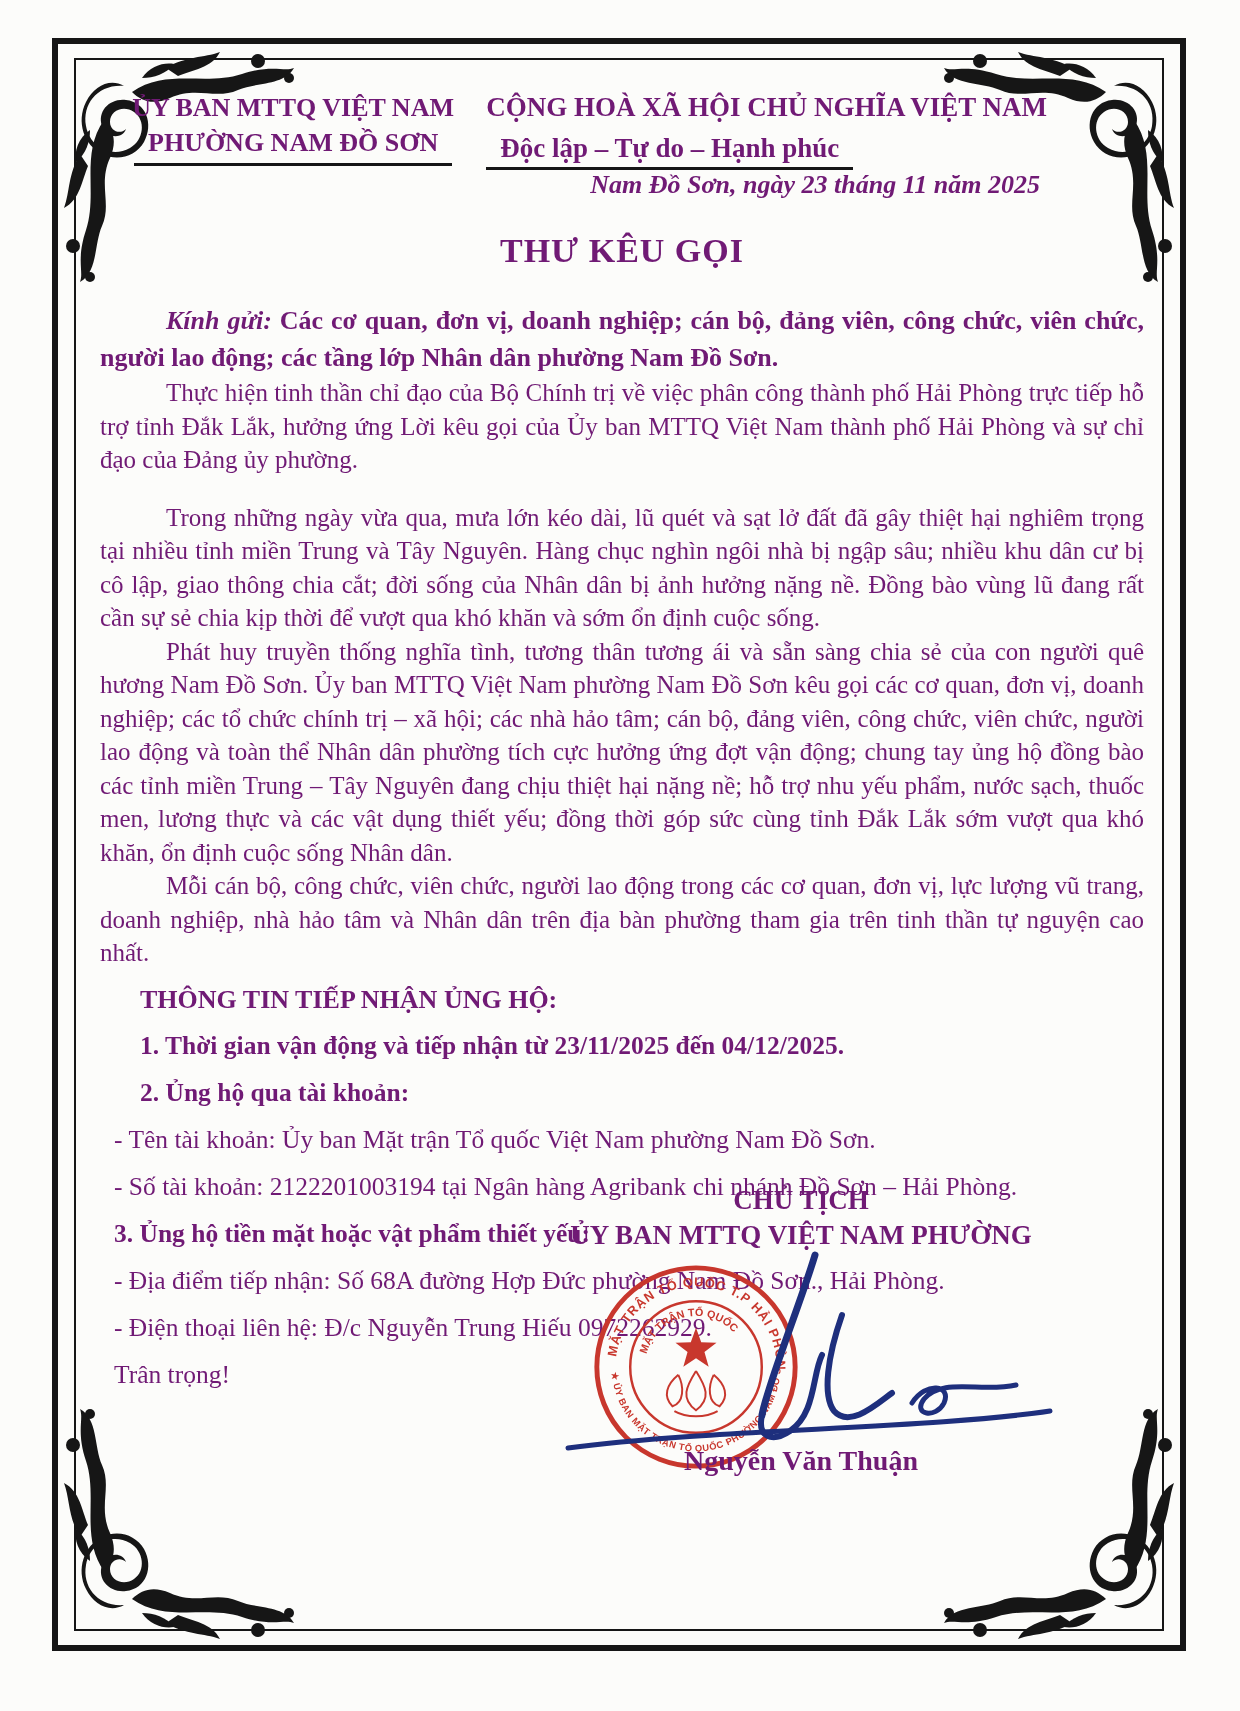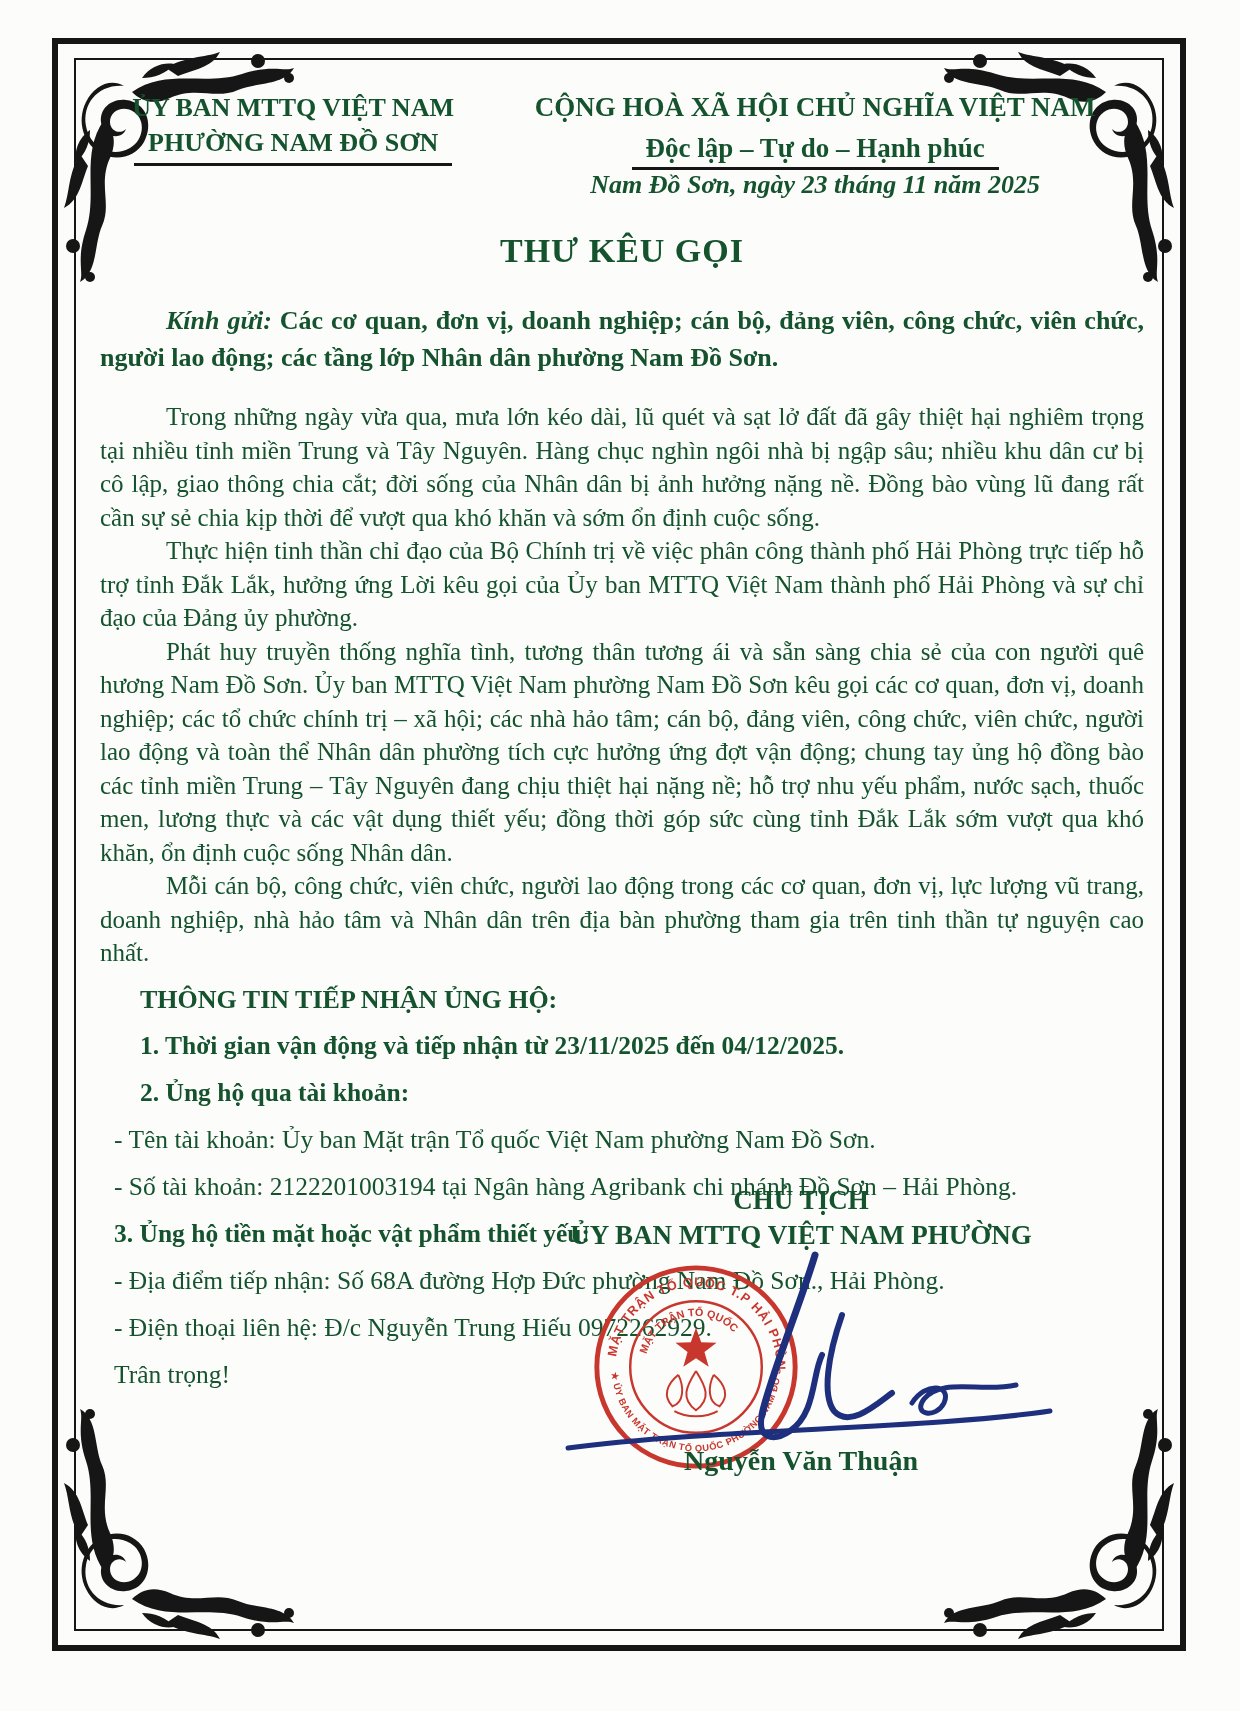--- a/index.html
+++ b/index.html
@@ -1,35 +1,35 @@
 <!DOCTYPE html>
 <html><head>
 <meta charset="utf-8">
 <style>
   html,body{margin:0;padding:0;background:#ffffff;}
   .page{
     position:relative;width:1240px;height:1711px;margin:0 auto;
-    background:#fcfcfa;color:#14532d;
+    background:#fcfcfa;color:#701a75;
     font-family:"Liberation Serif","DejaVu Serif",serif;
     overflow:hidden;
   }
   
   .frame-outer{position:absolute;left:52px;top:38px;right:54px;bottom:60px;border:6px solid #161616;}
   .frame-inner{position:absolute;left:74px;top:58px;right:76px;bottom:80px;border:2px solid #161616;}
   .corner{position:absolute;width:250px;height:260px;}
   .corner svg{width:100%;height:100%;display:block;}
   .corner.tl{left:46px;top:34px;}
   .corner.tr{right:48px;top:34px;transform:scaleX(-1);}
   .corner.bl{left:46px;bottom:54px;transform:scaleY(-1);}
   .corner.br{right:48px;bottom:54px;transform:scale(-1,-1);}
   
   .content{position:absolute;left:100px;right:96px;top:90px;}
   .hdr{display:flex;}
   .hdr-left{width:37%;text-align:center;font-weight:bold;font-size:26px;line-height:35px;}
-  .hdr-right{width:63%;text-align:center;font-weight:bold;}
+  .hdr-right{width:63%;font-weight:bold;}
   .hdr-right .l1{font-size:27px;line-height:35px;}
   .u{display:inline-block;border-bottom:3px solid #161616;padding:0 14px 3px 14px;}
   .hdr-right .l2{font-size:27px;margin-top:8px;}
   .dateline{width:63%;margin-left:37%;text-align:center;font-style:italic;font-weight:bold;font-size:26px;}
   .doc-title{text-align:center;font-weight:bold;font-size:34px;letter-spacing:1px;margin-top:32px;}
   .doc-subtitle{text-align:center;font-weight:bold;font-size:26px;margin-top:8px;}
   .salutation{margin-top:32px;font-size:26px;font-weight:bold;line-height:37px;text-align:justify;text-indent:66px;}
   .salutation .kg{font-style:italic;}
   .para{margin:0;font-size:25px;line-height:33.5px;text-align:justify;text-indent:66px;}
   .para.first{margin-top:24px;}
@@ -137,22 +137,22 @@
         <div class="l2"><span class="u">Độc lập – Tự do – Hạnh phúc</span></div>
       </div>
     </div>
 
     <div class="dateline">Nam Đồ Sơn, ngày 23 tháng 11 năm 2025</div>
 
     <div class="doc-title">THƯ KÊU GỌI</div>
 
     <div class="salutation"><span class="kg">Kính gửi:</span><span> Các cơ quan, đơn vị, doanh nghiệp; cán bộ, đảng viên, công chức, viên chức,  người lao động; các tầng lớp Nhân dân phường Nam Đồ Sơn.</span></div>
 
+    <p class="para">Thực hiện tinh thần chỉ đạo của Bộ Chính trị về việc phân công thành phố Hải Phòng  trực tiếp hỗ trợ tỉnh Đắk Lắk, hưởng ứng Lời kêu gọi của Ủy ban MTTQ Việt Nam thành phố Hải Phòng và sự chỉ đạo của Đảng ủy phường.</p>
     <p class="para first">Trong những ngày vừa qua, mưa lớn kéo dài, lũ quét và sạt lở đất đã gây thiệt hại  nghiêm trọng tại nhiều tỉnh miền Trung và Tây Nguyên. Hàng chục nghìn ngôi nhà bị ngập sâu; nhiều khu dân cư bị cô lập, giao thông chia cắt; đời sống của Nhân dân bị ảnh hưởng nặng nề. Đồng bào vùng lũ đang rất cần sự sẻ chia kịp thời để vượt qua khó khăn và sớm ổn định cuộc sống.</p>
-    <p class="para">Thực hiện tinh thần chỉ đạo của Bộ Chính trị về việc phân công thành phố Hải Phòng  trực tiếp hỗ trợ tỉnh Đắk Lắk, hưởng ứng Lời kêu gọi của Ủy ban MTTQ Việt Nam thành phố Hải Phòng và sự chỉ đạo của Đảng ủy phường.</p>
     <p class="para">Phát huy truyền thống nghĩa tình, tương thân tương ái và sẵn sàng chia sẻ của con người quê hương Nam Đồ Sơn. Ủy ban MTTQ Việt Nam phường Nam Đồ Sơn kêu gọi các cơ quan, đơn vị, doanh nghiệp; các tổ chức chính trị – xã hội; các nhà hảo tâm; cán bộ, đảng viên, công  chức, viên chức, người lao động và toàn thể Nhân dân phường tích cực hưởng ứng đợt vận  động; chung tay ủng hộ đồng bào các tỉnh miền Trung – Tây Nguyên đang chịu thiệt hại nặng nề; hỗ trợ nhu yếu phẩm, nước sạch, thuốc men, lương thực và các vật dụng thiết yếu; đồng  thời góp sức cùng tỉnh Đắk Lắk sớm vượt qua khó khăn, ổn định cuộc sống Nhân dân.</p>
     <p class="para">Mỗi cán bộ, công chức, viên chức, người lao động trong các cơ quan, đơn vị, lực lượng vũ trang, doanh nghiệp, nhà hảo tâm và Nhân dân trên địa bàn phường tham gia trên tinh thần tự nguyện cao nhất.</p>
 
     <div class="info-heading">THÔNG TIN TIẾP NHẬN ỦNG HỘ:</div>
     <div class="item num">1. Thời gian vận động và tiếp nhận từ 23/11/2025 đến 04/12/2025.</div>
     <div class="item num">2. Ủng hộ qua tài khoản:</div>
     <div class="item dash">- Tên tài khoản: Ủy ban Mặt trận Tổ quốc Việt Nam phường Nam Đồ Sơn.</div>
     <div class="item dash">- Số tài khoản: 2122201003194 tại Ngân hàng Agribank chi nhánh Đồ Sơn – Hải Phòng.</div>
     <div class="item num3">3. Ủng hộ tiền mặt hoặc vật phẩm thiết yếu:</div>
     <div class="item dash">- Địa điểm tiếp nhận: Số 68A đường Hợp Đức phường Nam Đồ Sơn., Hải Phòng.</div>

